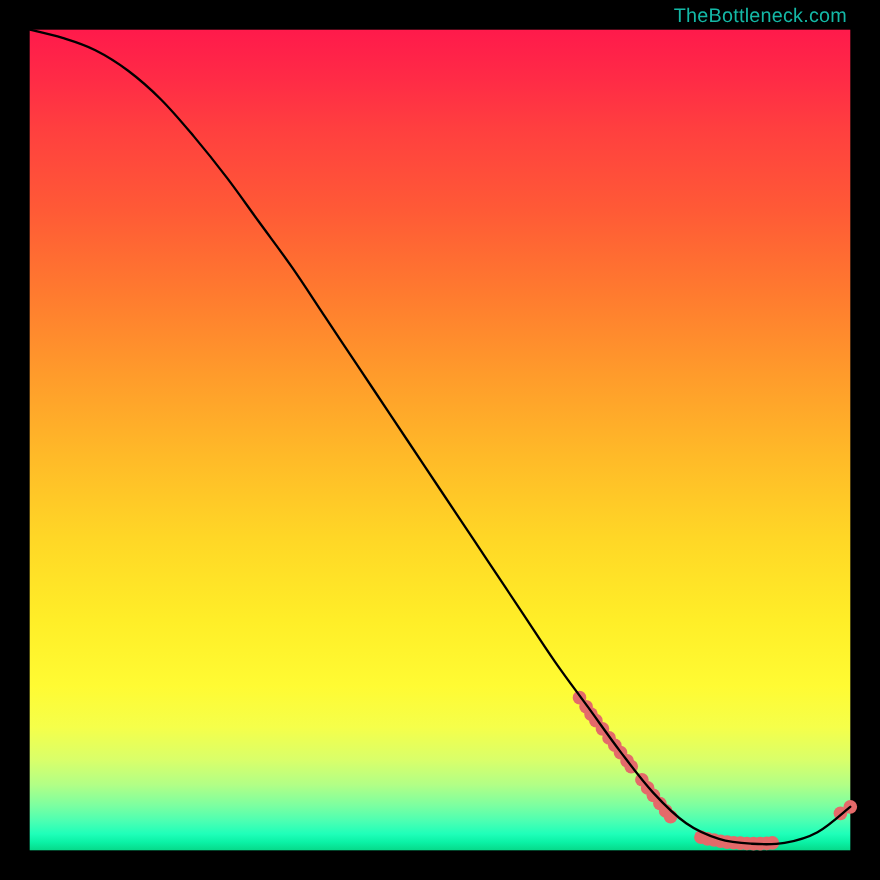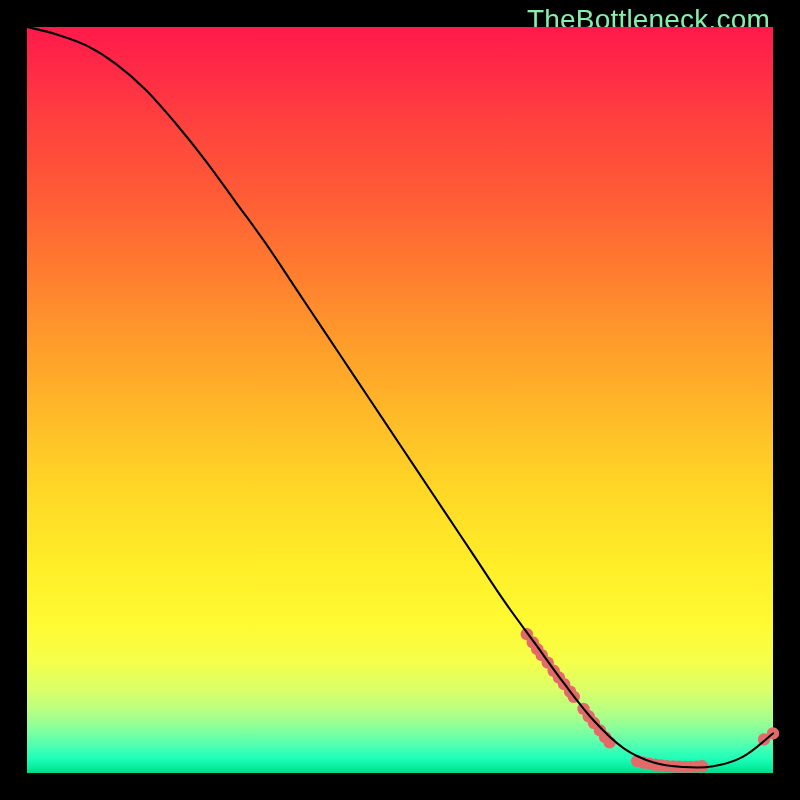--- a/index.html
+++ b/index.html
@@ -43,22 +43,22 @@
       #4affb3 96.5%,
       #1fffb9 98%,
       #0bf2a6 99%,
       #06d989 100%
     );
   }
   .watermark {
     position: absolute;
     top: 4px;
     right: 30px;
-    color: #86efac;
-    font-size: 28px;
+    color: #14b8a6;
+    font-size: 18px;
     font-weight: 500;
     letter-spacing: 0.2px;
     user-select: none;
   }
   svg.curve {
     position: absolute;
     left: 0;
     top: 0;
     width: 746px;
     height: 746px;

